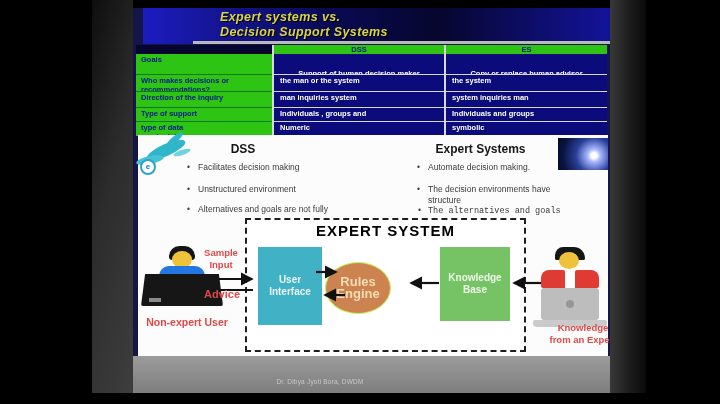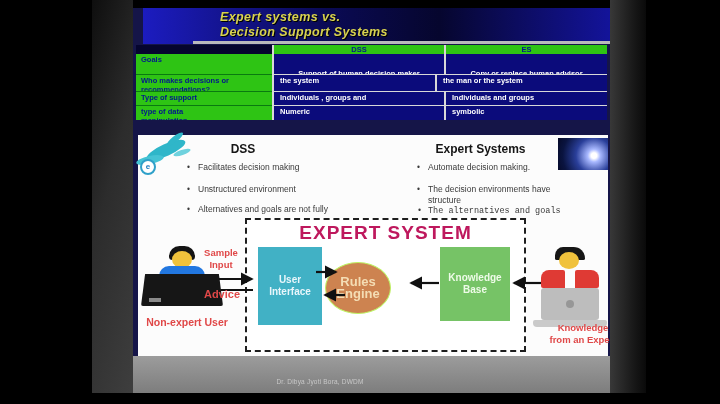--- a/index.html
+++ b/index.html
@@ -57,22 +57,22 @@
 
   
   .graybar{position:absolute;left:0;top:348px;width:477px;height:37px;
            background:linear-gradient(180deg,#9c9c9c,#7d7d7d);}
   .footer{position:absolute;left:37px;top:22px;width:300px;text-align:center;
           font-size:6.5px;color:#c8c8c8;letter-spacing:.2px;}
 
   
   .es-box{position:absolute;left:112px;top:210px;width:281px;height:134px;background:#fff;
           border:2px dashed #1e1e1e;box-sizing:border-box;}
-  .es-title{position:absolute;left:0;top:2px;width:100%;text-align:center;font-size:19px;
-            font-weight:bold;letter-spacing:1px;color:#be185d;}
+  .es-title{position:absolute;left:0;top:2px;width:100%;text-align:center;font-size:15px;
+            font-weight:bold;letter-spacing:1px;color:#000000;}
   .node{position:absolute;display:flex;align-items:center;justify-content:center;text-align:center;
         font-weight:bold;box-sizing:border-box;}
   .node-ui{left:125px;top:239px;width:64px;height:78px;background:#41b1c5;color:#e8f6fb;
            font-size:10px;line-height:12px;padding:0 8px;}
   .node-re{left:192px;top:254px;width:66px;height:52px;background:#cd8350;border:1px solid #bef264;
            border-radius:50%;color:#f4ddb4;font-size:13px;line-height:12px;padding:0 10px;}
   .node-kb{left:307px;top:239px;width:70px;height:74px;background:#76c366;color:#eefbe8;
            font-size:10px;line-height:12px;padding:0 6px;}
   .arrows{position:absolute;left:0;top:0;pointer-events:none;}
 
@@ -124,22 +124,27 @@
         <div class="cell hd hd1">DSS</div>
         <div class="cell hd hd2">ES</div>
       </div>
       <div class="trow r1">
         <div class="cell lbl h21">Goals</div>
         <div class="cell val v1 h21">Support of human decision maker</div>
         <div class="cell val v2 h21">Copy or replace human advisor</div>
       </div>
       <div class="trow">
         <div class="cell lbl h17">Who makes decisions or recommendations?</div>
+        <div class="cell val v1 h17">the man or the system</div>
         <div class="cell val v2 h17">the system</div>
-        <div class="cell val v1 h17">the man or the system</div>
+      </div>
+      <div class="trow">
+        <div class="cell lbl h16">Direction of the inquiry</div>
+        <div class="cell val v1 h16">man inquiries system</div>
+        <div class="cell val v2 h16">system inquiries man</div>
       </div>
       <div class="trow">
         <div class="cell lbl h14">Type of support</div>
         <div class="cell val v1 h14">Individuals , groups and</div>
         <div class="cell val v2 h14">Individuals and groups</div>
       </div>
       <div class="trow last">
         <div class="cell lbl h14">type of data manipulation</div>
         <div class="cell val v1 h14">Numeric</div>
         <div class="cell val v2 h14">symbolic</div>

